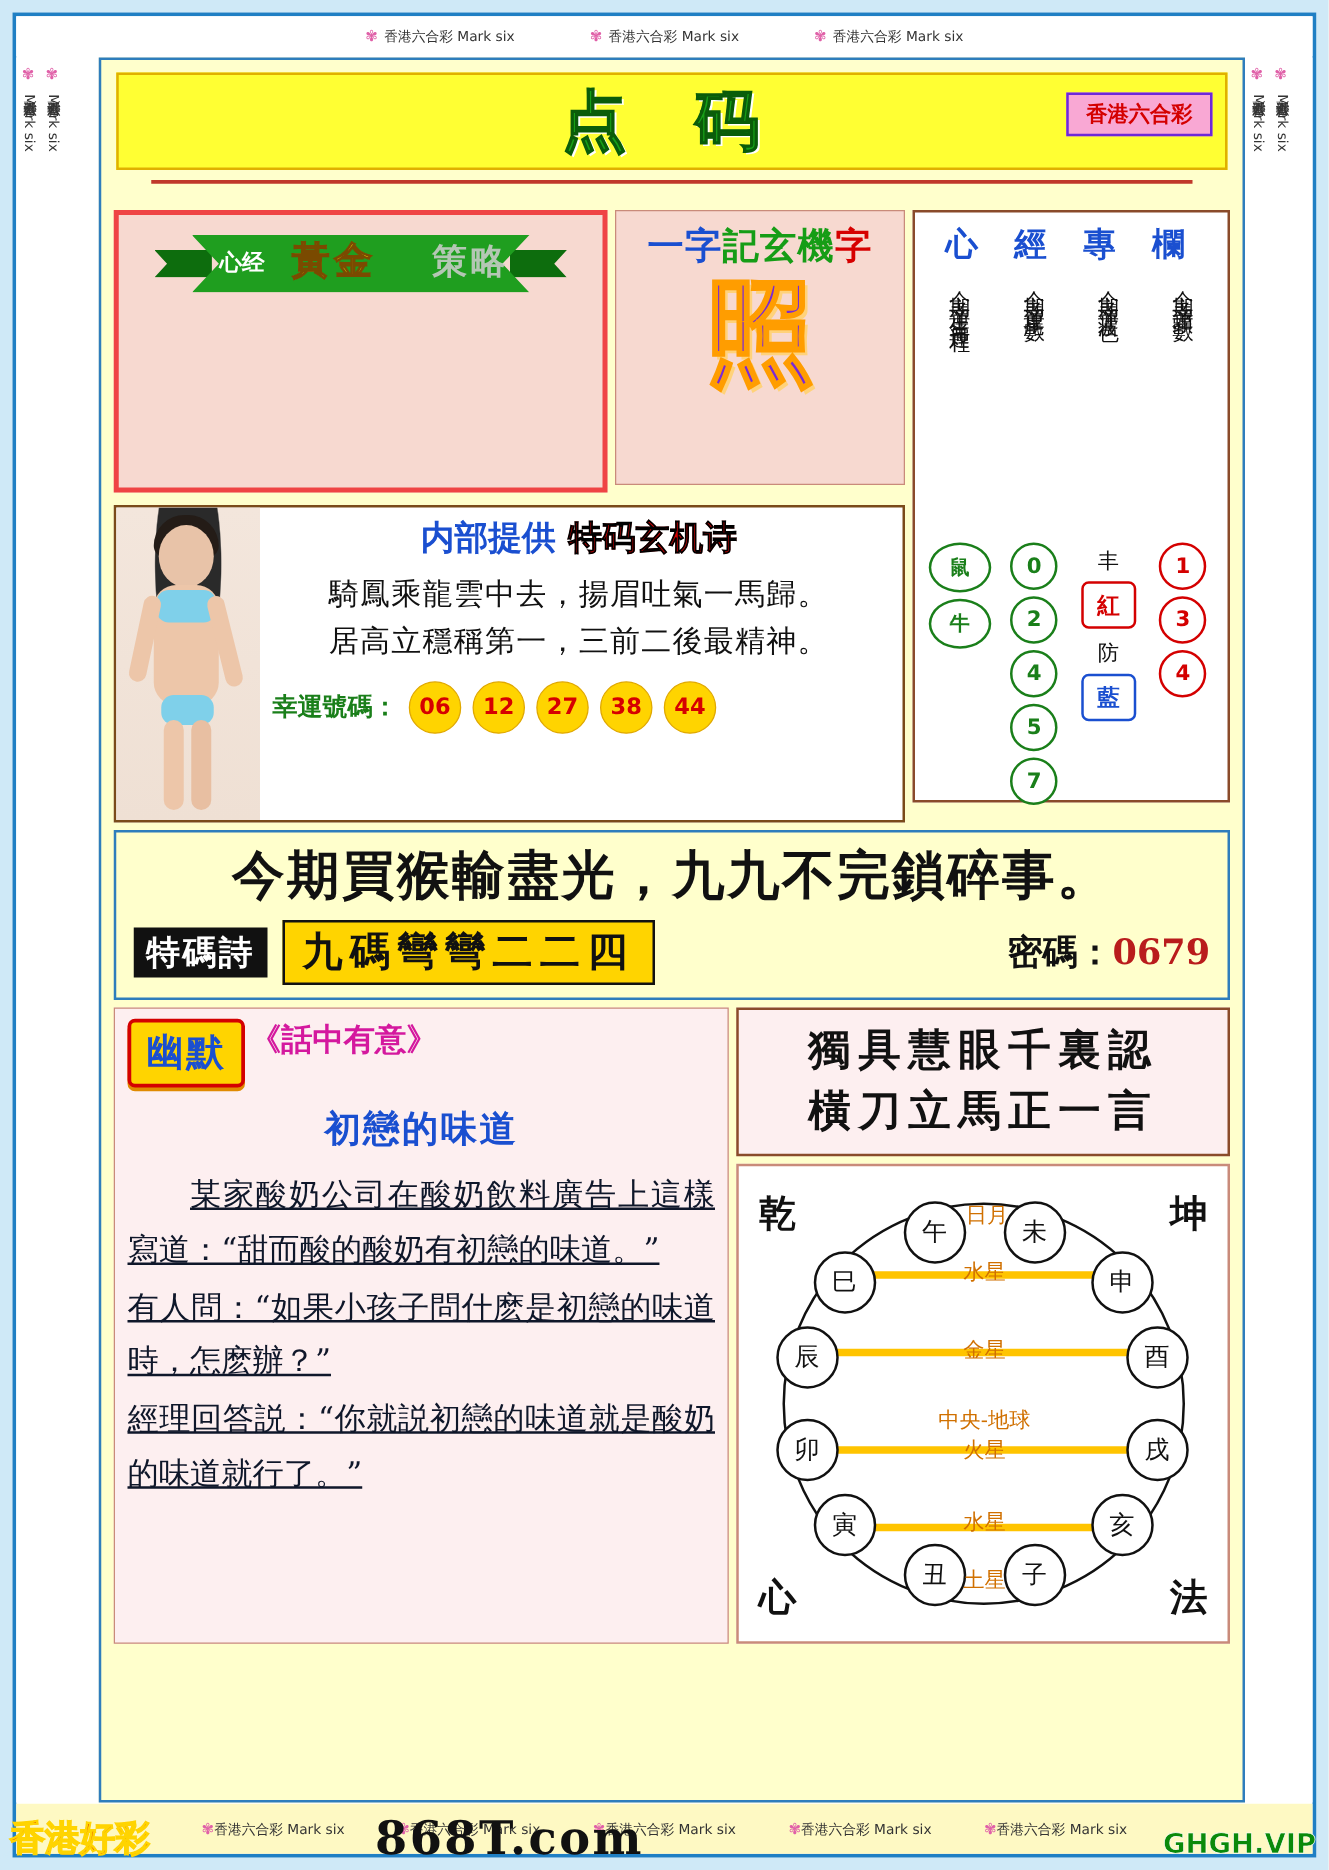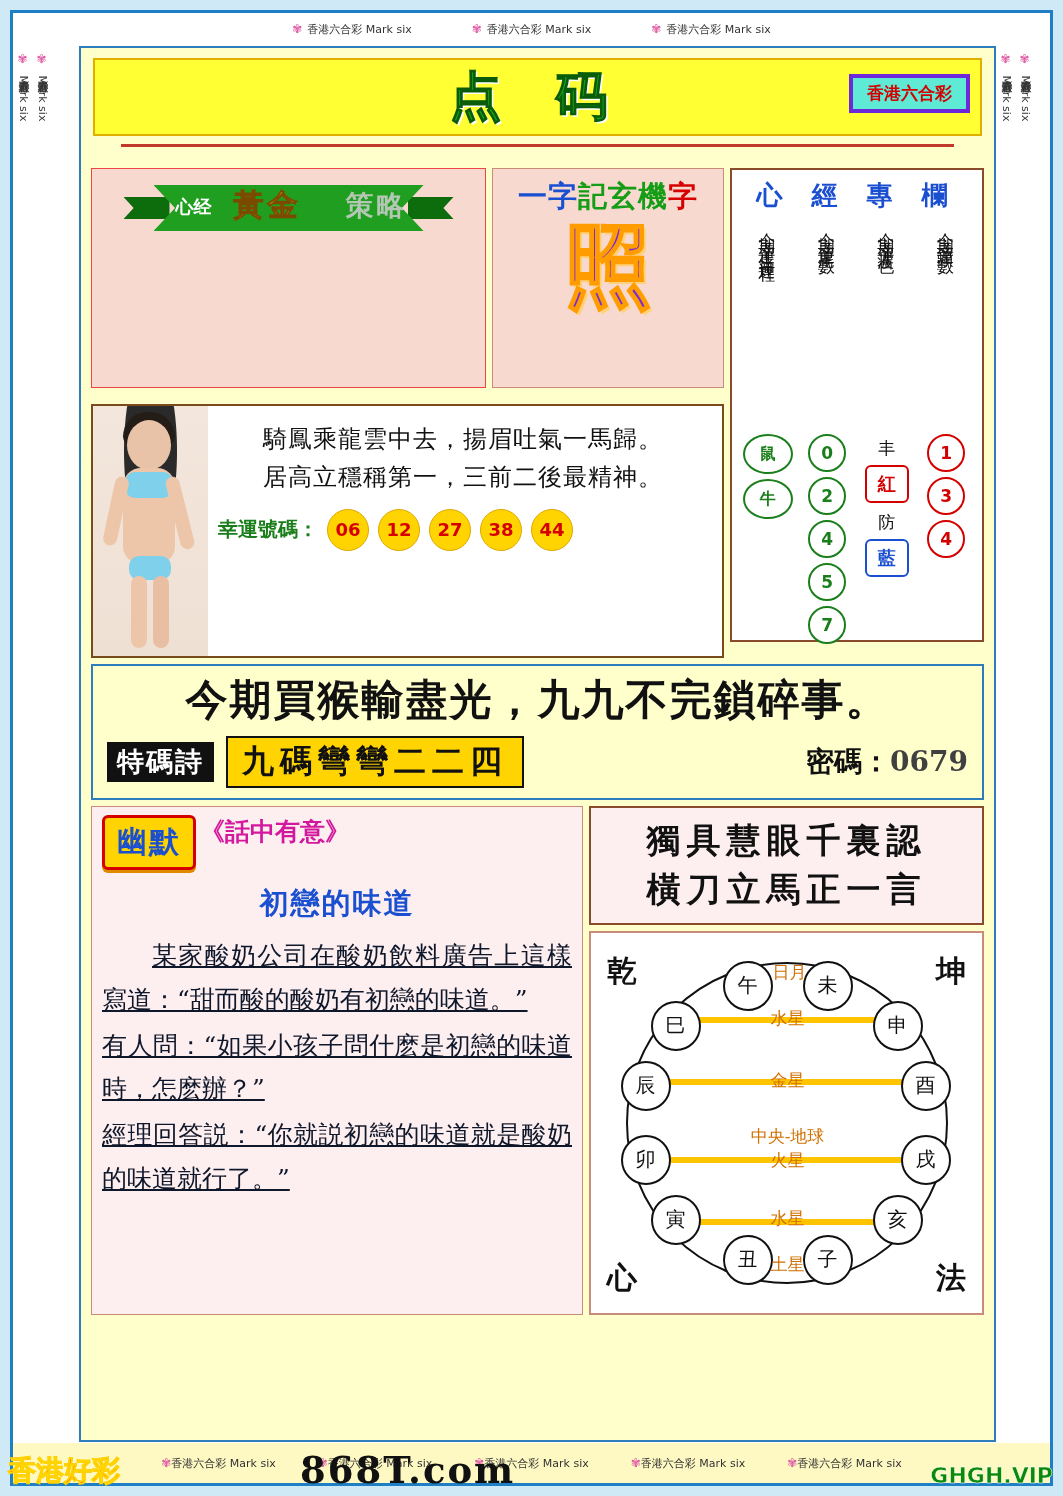--- a/index.html
+++ b/index.html
@@ -61,36 +61,36 @@
   }
   .title-text{
     font-family:"DejaVu Serif","Liberation Serif",serif;
     font-size:52px;font-weight:bold;color:#18a018;
     letter-spacing:18px;
     -webkit-text-stroke:1px #0a5c0a;
     text-shadow:2px 2px 0 #ffffff;
   }
   .title-badge{
     position:absolute;right:10px;top:14px;
-    background:#5eead4;border:4px solid #6d28d9;
+    background:#f9a8d4;border:2px solid #6d28d9;
     color:#d40000;font-size:17px;font-weight:bold;
     padding:4px 14px;
   }
   .title-underbar{
     margin:8px 40px 0 40px;height:5px;border-top:3px solid #c0392b;
   }
   
   .content{position:absolute;left:10px;right:10px;top:120px;bottom:6px;}
   .row1{display:flex;gap:6px;}
   .col-left{width:395px;}
   .col-mid{width:232px;}
   .col-right{flex:1;}
   
   .pink-box{
-    background:#f7d9d0;border:1px solid #ef4444;
+    background:#f7d9d0;border:4px solid #ef4444;
     height:218px;position:relative;
   }
   .ribbon{
     margin:12px auto 0 auto;width:330px;height:54px;position:relative;
   }
   .ribbon .green{
     position:absolute;left:30px;top:4px;width:270px;height:46px;
     background:#1f9e1f;
     clip-path:polygon(0 0,100% 0,92% 50%,100% 100%,0 100%,8% 50%);
   }
@@ -218,21 +218,21 @@
   .tag{
     background:#111;color:#ffffff;font-size:27px;font-weight:bold;
     padding:2px 10px;font-family:"DejaVu Serif",serif;letter-spacing:2px;
   }
   .tag-yellow{
     background:#ffd400;border:2px solid #111;color:#111;
     font-size:32px;font-weight:bold;padding:2px 14px;
     font-family:"DejaVu Serif",serif;letter-spacing:6px;
   }
   .pwd{margin-left:auto;font-size:28px;font-weight:bold;font-family:"DejaVu Serif",serif;color:#111;}
-  .pwd .num{color:#404040;}
+  .pwd .num{color:#b91c1c;}
   
   .row2{display:flex;gap:6px;margin-top:6px;}
   .humor{
     width:470px;background:#fdeff0;border:1px solid #c98b7a;padding:8px 10px 10px 10px;
   }
   .humor-head{display:flex;align-items:flex-start;gap:4px;}
   .humor-badge{
     background:#ffd400;border:3px solid #d40000;border-radius:6px;
     padding:4px 12px;font-size:30px;font-weight:bold;color:#1a4fd0;
     font-family:"DejaVu Serif",serif;letter-spacing:2px;
@@ -435,20 +435,24 @@
               <div class="head"></div>
               <div class="body"></div>
               <div class="top"></div>
               <div class="bot"></div>
               <div class="armL"></div>
               <div class="armR"></div>
               <div class="legL"></div>
               <div class="legR"></div>
             </div>
             <div class="inner-right">
+              <div class="inner-heads">
+                <span class="h-blue">内部提供</span>
+                <span class="h-red">特码玄机诗</span>
+              </div>
               <div class="ipoem">
                 <div>騎鳳乘龍雲中去，揚眉吐氣一馬歸。</div>
                 <div>居高立穩稱第一，三前二後最精神。</div>
               </div>
               <div class="lucky">
                 <span class="lucky-label">幸運號碼：</span>
                 <span class="ball">06</span>
                 <span class="ball">12</span>
                 <span class="ball">27</span>
                 <span class="ball">38</span>

